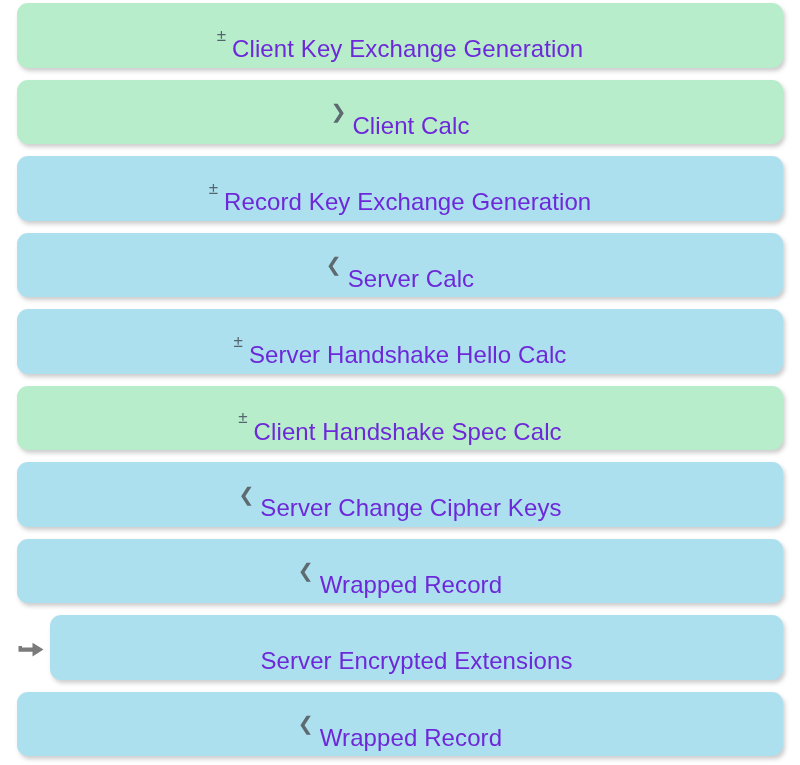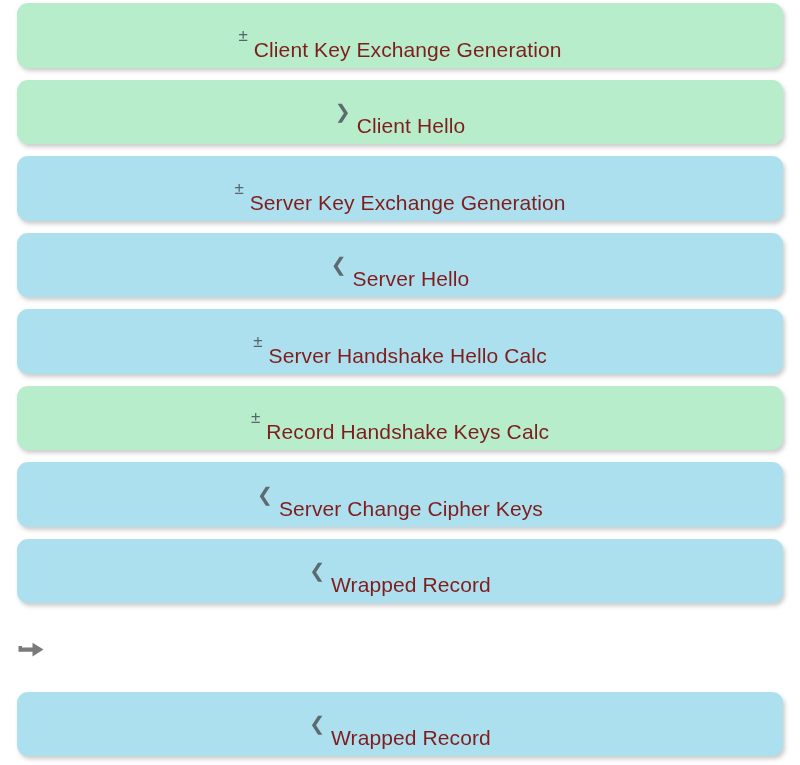--- a/index.html
+++ b/index.html
@@ -77,22 +77,22 @@
     color: #5d6a70;
     display: inline-block;
   }
   .dir-icon.calc {
     font-size: 17px;
     color: #55656d;
     letter-spacing: 0;
   }
 
   .label {
-    font-size: 21px;
-    color: #7f1d1d;
+    font-size: 24px;
+    color: #6d28d9;
     letter-spacing: 0.1px;
     line-height: 1;
     margin-top: 28px;
   }
 </style>
 </head>
 <body>
 
 <div id="timeline">
     <div class="row" style="top: 0px;">
@@ -100,53 +100,53 @@
         <div class="bar-content">
           <span class="dir-icon calc">±</span>
           <span class="label">Client Key Exchange Generation</span>
         </div>
       </div>
     </div>
     <div class="row" style="top: 76.5px;">
       <div class="bar client">
         <div class="bar-content">
           <span class="dir-icon">❯</span>
-          <span class="label">Client Hello</span>
+          <span class="label">Client Calc</span>
         </div>
       </div>
     </div>
     <div class="row" style="top: 153px;">
       <div class="bar server">
         <div class="bar-content">
           <span class="dir-icon calc">±</span>
-          <span class="label">Server Key Exchange Generation</span>
+          <span class="label">Record Key Exchange Generation</span>
         </div>
       </div>
     </div>
     <div class="row" style="top: 229.5px;">
       <div class="bar server">
         <div class="bar-content">
           <span class="dir-icon">❮</span>
-          <span class="label">Server Hello</span>
+          <span class="label">Server Calc</span>
         </div>
       </div>
     </div>
     <div class="row" style="top: 306px;">
       <div class="bar server">
         <div class="bar-content">
           <span class="dir-icon calc">±</span>
           <span class="label">Server Handshake Hello Calc</span>
         </div>
       </div>
     </div>
     <div class="row" style="top: 382.5px;">
       <div class="bar client">
         <div class="bar-content">
           <span class="dir-icon calc">±</span>
-          <span class="label">Record Handshake Keys Calc</span>
+          <span class="label">Client Handshake Spec Calc</span>
         </div>
       </div>
     </div>
     <div class="row" style="top: 459px;">
       <div class="bar server">
         <div class="bar-content">
           <span class="dir-icon">❮</span>
           <span class="label">Server Change Cipher Keys</span>
         </div>
       </div>
@@ -158,20 +158,25 @@
           <span class="label">Wrapped Record</span>
         </div>
       </div>
     </div>
     <div class="row" style="top: 612px;">
       <span class="marker">
         <svg width="28" height="20" viewBox="0 0 28 20" aria-hidden="true">
           <path d="M1.5 6.0 L1.5 11.8 L15.5 11.8 L15.5 16.5 L26.5 9.6 L15.5 2.8 L15.5 7.6 L5.0 7.6 L5.0 6.0 Z" fill="#7b7b7b"></path>
         </svg>
       </span>
+      <div class="bar server indented">
+        <div class="bar-content">
+          <span class="label">Server Encrypted Extensions</span>
+        </div>
+      </div>
     </div>
     <div class="row" style="top: 688.5px;">
       <div class="bar server">
         <div class="bar-content">
           <span class="dir-icon">❮</span>
           <span class="label">Wrapped Record</span>
         </div>
       </div>
     </div>
   </div>

